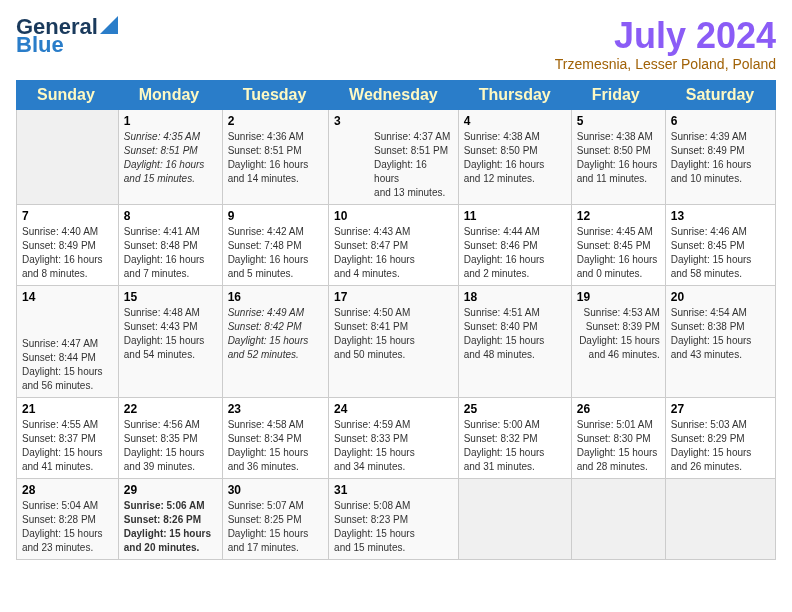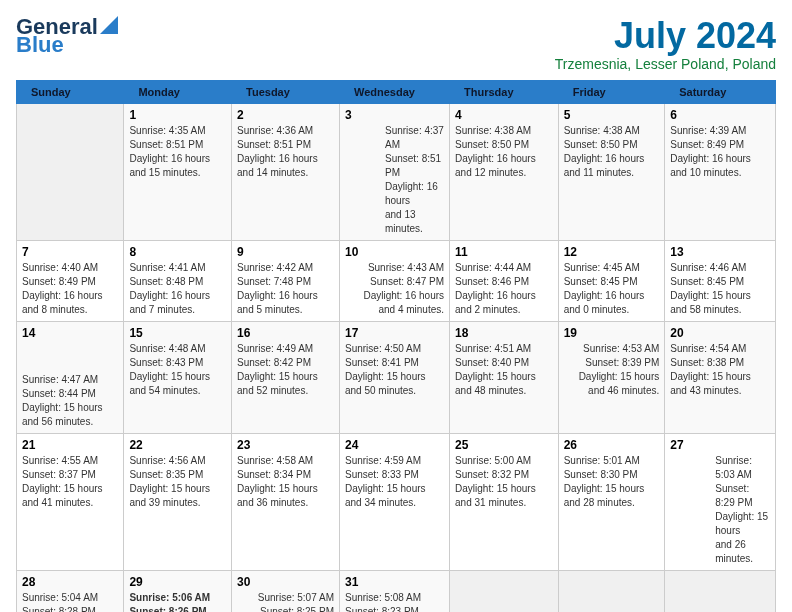--- a/index.html
+++ b/index.html
@@ -32,38 +32,38 @@
       font-weight: bold;
       color: #2a7dc9;
       line-height: 1;
     }
     .title-area {
       text-align: right;
     }
     .month-title {
       font-size: 36px;
       font-weight: bold;
-      color: #0369a1;
+      color: #8b5cf6;
       line-height: 1.1;
     }
     .location-title {
       font-size: 14px;
-      color: #15803d;
+      color: #a16207;
     }
     table {
       width: 100%;
       border-collapse: collapse;
       font-size: 11px;
     }
     thead th {
       background-color: #2a7dc9;
-      color: #0f172a;
+      color: #fef9c3;
       text-align: left;
-      padding: 5px 14px;
-      font-size: 11px;
+      padding: 5px 20px;
+      font-size: 16px;
       font-weight: bold;
       border: 1px solid #2a7dc9;
     }
     tbody td {
       border: 1px solid #ccc;
       vertical-align: top;
       padding: 4px 5px;
       width: 113px;
       min-height: 70px;
       background: #fff;
@@ -116,21 +116,21 @@
         <th>Thursday</th>
         <th>Friday</th>
         <th>Saturday</th>
       </tr>
   </thead>
   <tbody id="calendar-body">
   <tr>
         <td class="empty-cell"></td>
         <td>
           <span class="day-number">1</span>
-          <div class="day-info" style="white-space: pre-line;">Sunrise: 4:35 AM
+          <div class="day-info" style="white-space: pre-line; font-style: italic;">Sunrise: 4:35 AM
 Sunset: 8:51 PM
 Daylight: 16 hours
 and 15 minutes.</div>
         </td>
         <td>
           <span class="day-number">2</span>
           <div class="day-info" style="white-space: pre-line;">Sunrise: 4:36 AM
 Sunset: 8:51 PM
 Daylight: 16 hours
 and 14 minutes.</div>
@@ -181,21 +181,21 @@
         </td>
         <td>
           <span class="day-number">9</span>
           <div class="day-info" style="white-space: pre-line;">Sunrise: 4:42 AM
 Sunset: 7:48 PM
 Daylight: 16 hours
 and 5 minutes.</div>
         </td>
         <td>
           <span class="day-number">10</span>
-          <div class="day-info" style="white-space: pre-line; text-align: right;">Sunrise: 4:43 AM
+          <div class="day-info" style="white-space: pre-line;">Sunrise: 4:43 AM
 Sunset: 8:47 PM
 Daylight: 16 hours
 and 4 minutes.</div>
         </td>
         <td>
           <span class="day-number">11</span>
           <div class="day-info" style="white-space: pre-line;">Sunrise: 4:44 AM
 Sunset: 8:46 PM
 Daylight: 16 hours
 and 2 minutes.</div>
@@ -219,27 +219,27 @@
         <td>
           <span class="day-number">14</span>
           <div class="day-info" style="white-space: pre-line; margin-top: 33px;">Sunrise: 4:47 AM
 Sunset: 8:44 PM
 Daylight: 15 hours
 and 56 minutes.</div>
         </td>
         <td>
           <span class="day-number">15</span>
           <div class="day-info" style="white-space: pre-line;">Sunrise: 4:48 AM
-Sunset: 8:43 PM
+Sunset: 4:43 PM
 Daylight: 15 hours
 and 54 minutes.</div>
         </td>
         <td>
           <span class="day-number">16</span>
-          <div class="day-info" style="white-space: pre-line;">Sunrise: 4:49 AM
+          <div class="day-info" style="white-space: pre-line; font-style: italic;">Sunrise: 4:49 AM
 Sunset: 8:42 PM
 Daylight: 15 hours
 and 52 minutes.</div>
         </td>
         <td>
           <span class="day-number">17</span>
           <div class="day-info" style="white-space: pre-line;">Sunrise: 4:50 AM
 Sunset: 8:41 PM
 Daylight: 15 hours
 and 50 minutes.</div>
@@ -304,21 +304,21 @@
         </td>
         <td>
           <span class="day-number">26</span>
           <div class="day-info" style="white-space: pre-line;">Sunrise: 5:01 AM
 Sunset: 8:30 PM
 Daylight: 15 hours
 and 28 minutes.</div>
         </td>
         <td>
           <span class="day-number">27</span>
-          <div class="day-info" style="white-space: pre-line; margin-left: 45px;">Sunrise: 5:03 AM
+          <div class="day-info" style="white-space: pre-line;">Sunrise: 5:03 AM
 Sunset: 8:29 PM
 Daylight: 15 hours
 and 26 minutes.</div>
         </td>
       </tr>
       <tr>
         <td>
           <span class="day-number">28</span>
           <div class="day-info" style="white-space: pre-line;">Sunrise: 5:04 AM
 Sunset: 8:28 PM
@@ -327,21 +327,21 @@
         </td>
         <td>
           <span class="day-number">29</span>
           <div class="day-info" style="white-space: pre-line; font-weight: bold;">Sunrise: 5:06 AM
 Sunset: 8:26 PM
 Daylight: 15 hours
 and 20 minutes.</div>
         </td>
         <td>
           <span class="day-number">30</span>
-          <div class="day-info" style="white-space: pre-line; text-align: right;">Sunrise: 5:07 AM
+          <div class="day-info" style="white-space: pre-line;">Sunrise: 5:07 AM
 Sunset: 8:25 PM
 Daylight: 15 hours
 and 17 minutes.</div>
         </td>
         <td>
           <span class="day-number">31</span>
           <div class="day-info" style="white-space: pre-line;">Sunrise: 5:08 AM
 Sunset: 8:23 PM
 Daylight: 15 hours
 and 15 minutes.</div>

